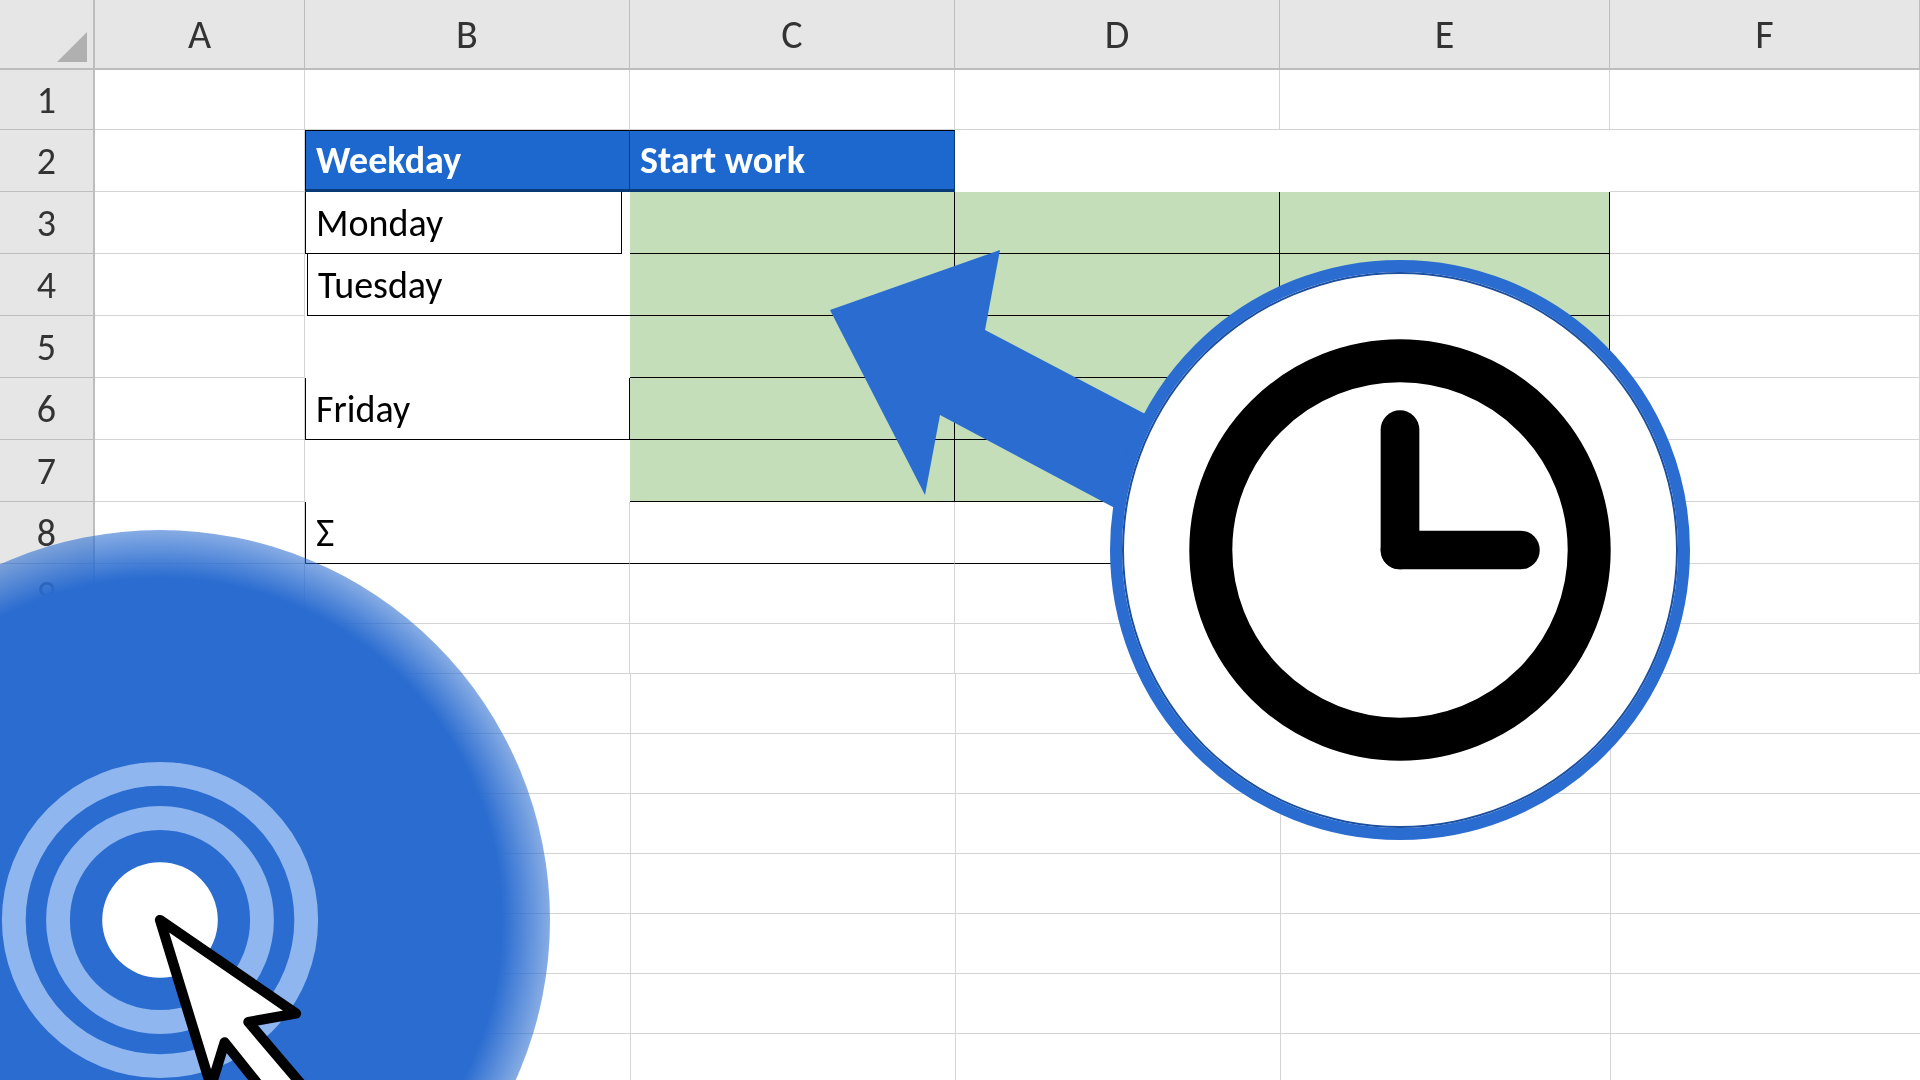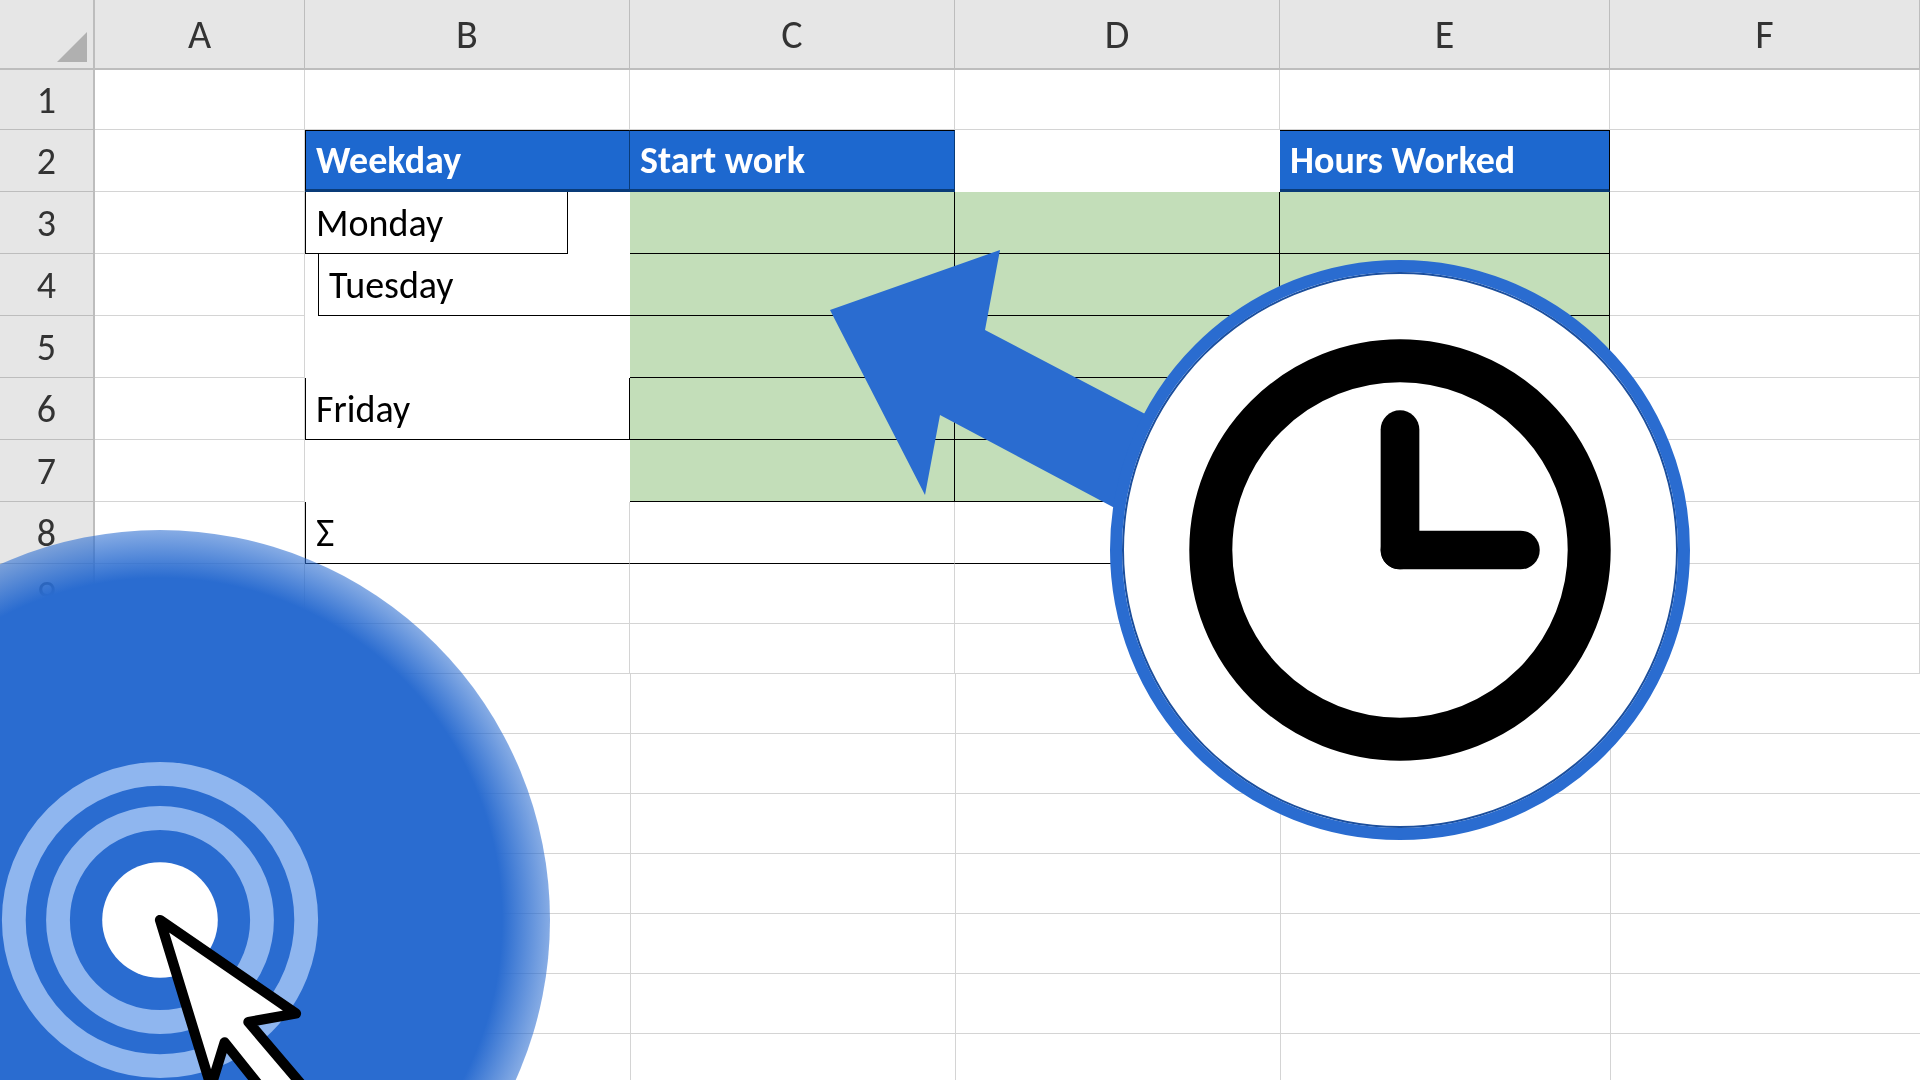--- a/index.html
+++ b/index.html
@@ -177,32 +177,29 @@
   <div style="position:absolute;left:955px;top:674px;width:0;height:406px;border-left:1px solid #d4d4d4"></div>
   <div style="position:absolute;left:1280px;top:674px;width:0;height:406px;border-left:1px solid #d4d4d4"></div>
   <div style="position:absolute;left:1610px;top:674px;width:0;height:406px;border-left:1px solid #d4d4d4"></div>
 
   <div class="cell thcell first" style="left:305px;top:130px;width:325px;height:62px">
       <span>Weekday</span>
     </div>
   <div class="cell thcell" style="left:630px;top:130px;width:325px;height:62px">
       <span>Start work</span>
     </div>
-  <div class="cell thcell last" style="left:1280px;top:130px;width:330px;height:62px">
-      <span>Hours Worked</span>
-    </div>
-
-  <div class="cell tdlabel" style="left:305px;top:192px;width:263px;height:62px">
+
+  <div class="cell tdlabel" style="left:305px;top:192px;width:317px;height:62px">
       <span>Monday</span>
     </div>
   <div class="cell tdgreen" style="left:630px;top:192px;width:325px;height:62px"></div>
   <div class="cell tdgreen" style="left:955px;top:192px;width:325px;height:62px"></div>
   <div class="cell tdgreen last" style="left:1280px;top:192px;width:330px;height:62px"></div>
 
-  <div class="cell tdlabel" style="left:318px;top:254px;width:325px;height:62px">
+  <div class="cell tdlabel" style="left:307px;top:254px;width:325px;height:62px">
       <span>Tuesday</span>
     </div>
   <div class="cell tdgreen" style="left:630px;top:254px;width:325px;height:62px"></div>
   <div class="cell tdgreen" style="left:955px;top:254px;width:325px;height:62px"></div>
   <div class="cell tdgreen last" style="left:1280px;top:254px;width:330px;height:62px"></div>
 
   <div class="cell tdgreen" style="left:630px;top:316px;width:325px;height:62px"></div>
   <div class="cell tdgreen" style="left:955px;top:316px;width:325px;height:62px"></div>
   <div class="cell tdgreen last" style="left:1280px;top:316px;width:330px;height:62px"></div>
 

